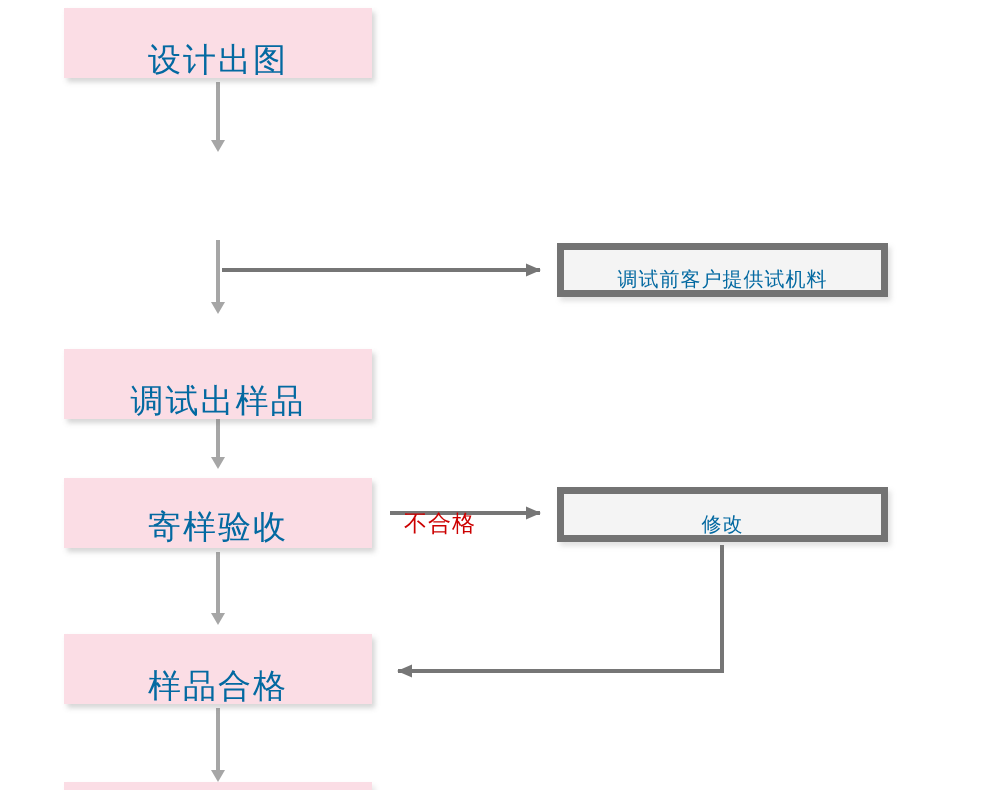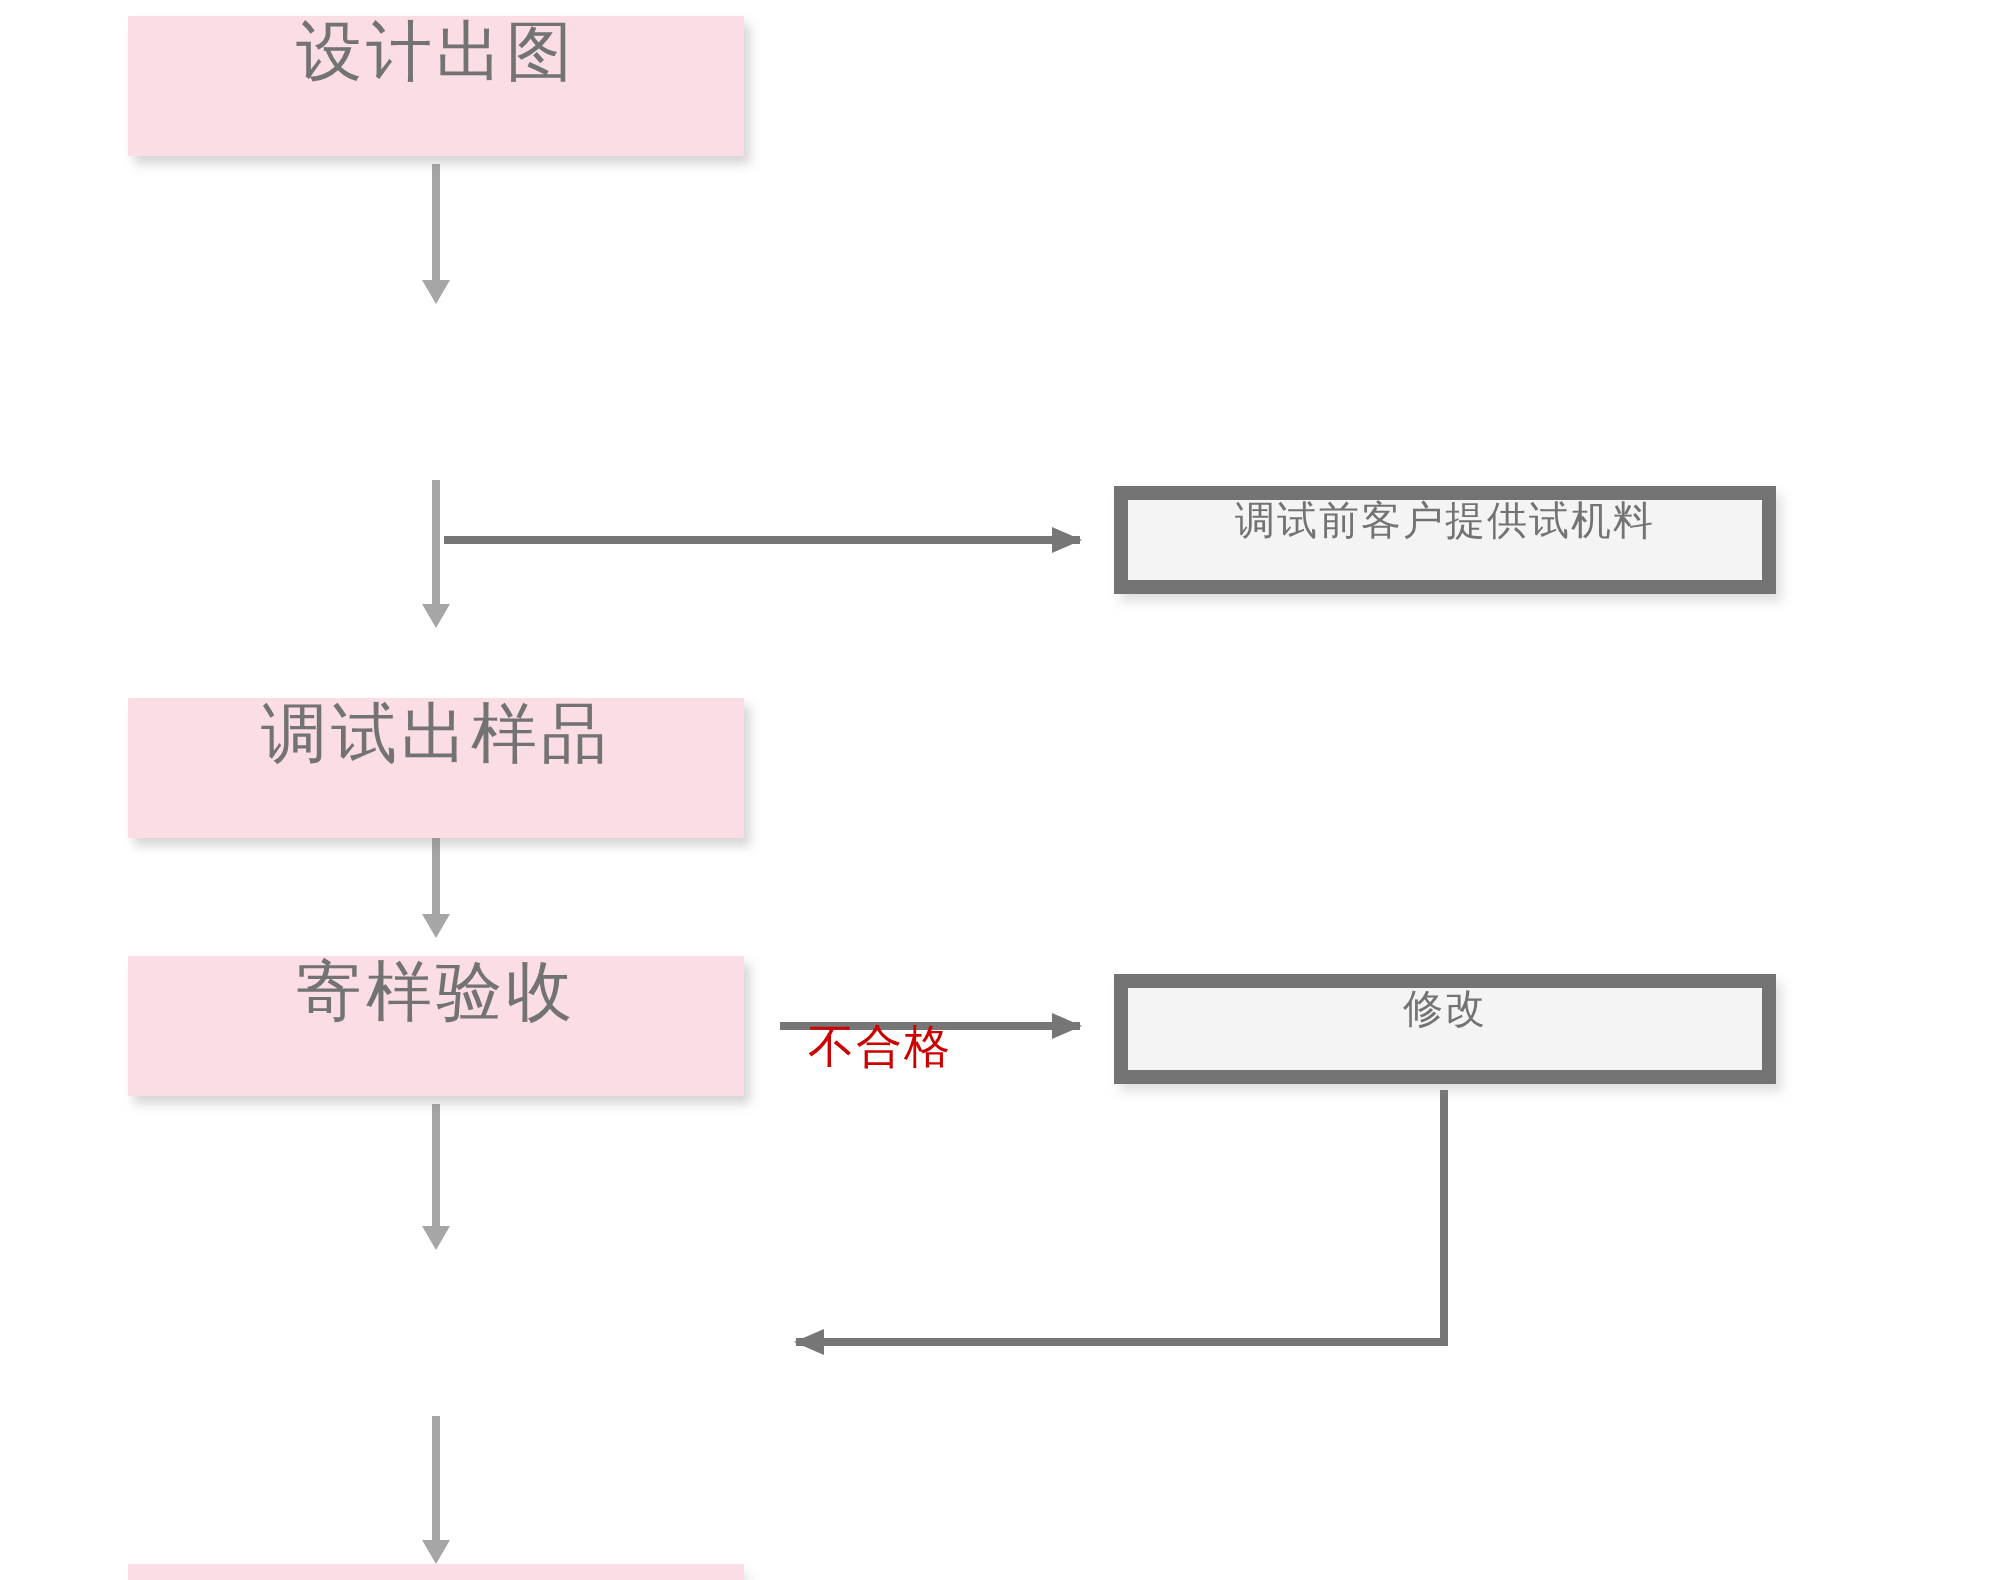--- a/index.html
+++ b/index.html
@@ -14,24 +14,24 @@
     position: relative;
     width: 1000px;
     height: 790px;
     overflow: hidden;
     background: #ffffff;
   }
   .node {
     position: absolute;
     box-sizing: border-box;
     display: flex;
-    align-items: flex-start;
+    align-items: flex-end;
     justify-content: center;
     text-align: center;
-    color: #737373;
+    color: #0369a1;
     line-height: 1.1;
     white-space: nowrap;
   }
   .node-pink {
     background: #fbdde5;
     box-shadow: 3px 4px 5px rgba(120,120,120,0.30);
     font-size: 33px;
     letter-spacing: 2px;
   }
   .node-gray {
@@ -115,24 +115,27 @@
 
   <div class="node node-pink" style="left:64px; top:8px; width:308px; height:70px;">
     <span>设计出图</span>
   </div>
 
 
   <div class="node node-pink" style="left:64px; top:323px; width:308px; height:70px;margin-top:26px;">
     <span>调试出样品</span>
   </div>
 
-  <div class="node node-pink" style="left:64px; top:478px; width:308px; height:70px;">
+  <div class="node node-pink" style="left:64px; top:478px; width:308px; height:70px;font-family:Liberation Mono, monospace;">
     <span>寄样验收</span>
   </div>
 
+  <div class="node node-pink" style="left:64px; top:634px; width:308px; height:70px;">
+    <span>样品合格</span>
+  </div>
 
   <div class="node node-partial" style="left:64px; top:782px; width:308px; height:40px;">
     <span></span>
   </div>
 
   <div class="node node-gray" style="left:557px; top:243px; width:331px; height:54px;">
     <span>调试前客户提供试机料</span>
   </div>
 
   <div class="node node-gray" style="left:557px; top:487px; width:331px; height:55px;">

